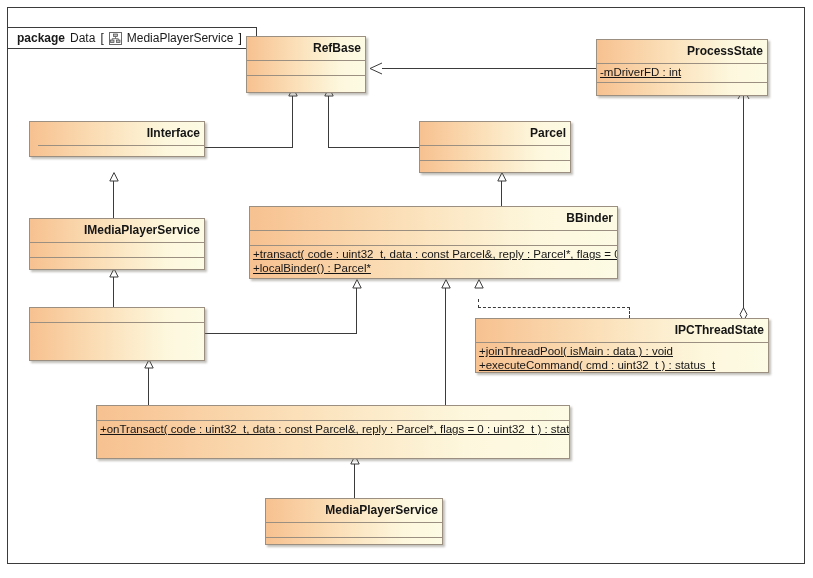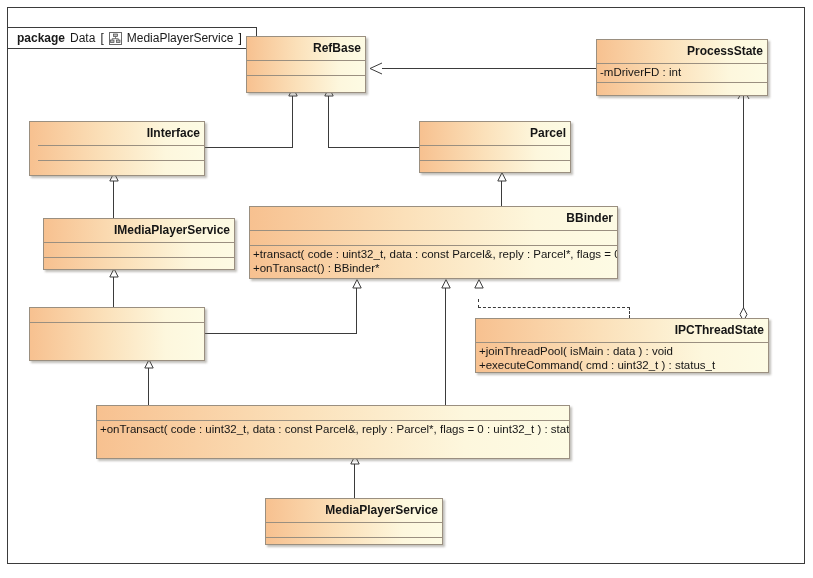--- a/index.html
+++ b/index.html
@@ -73,20 +73,21 @@
     line-height: 13px;
     padding: 5px 4px 5px 4px;
     border-bottom: 1px solid #9a8f80;
     white-space: nowrap;
   }
   .cls .comp {
     border-bottom: 1px solid #9a8f80;
     padding: 2px 3px 2px 3px;
     line-height: 13px;
     white-space: nowrap;
+    text-decoration: underline;
   }
   .cls .comp:last-child { border-bottom: none; }
   .cls .comp.empty { height: 14px; padding: 0; }
   .cls .row { line-height: 13.5px; white-space: nowrap; }
 
   
   .ln {
     position: absolute;
     background: #3b3b3b;
   }
@@ -248,44 +249,44 @@
   </div>
 
   <div class="cls" style="left:596px; top:39px; width:172px; height:57px;">
     <div class="hdr">ProcessState</div>
     <div class="comp">
       <div class="row">-mDriverFD : int</div>
     </div>
     <div class="comp empty"></div>
   </div>
 
-  <div class="cls" style="left:29px; top:121px; width:176px; height:55px;padding-left:8px;">
+  <div class="cls" style="left:29px; top:121px; width:176px; height:36px;padding-left:8px;">
     <div class="hdr">IInterface</div>
     <div class="comp empty"></div>
     <div class="comp empty"></div>
   </div>
 
   <div class="cls" style="left:419px; top:121px; width:152px; height:52px;">
     <div class="hdr">Parcel</div>
     <div class="comp empty"></div>
     <div class="comp empty"></div>
   </div>
 
-  <div class="cls" style="left:29px; top:218px; width:192px; height:52px;margin-left:14px;">
+  <div class="cls" style="left:29px; top:218px; width:176px; height:52px;">
     <div class="hdr">IMediaPlayerService</div>
     <div class="comp empty"></div>
     <div class="comp empty"></div>
   </div>
 
   <div class="cls" style="left:249px; top:206px; width:369px; height:73px;">
     <div class="hdr">BBinder</div>
     <div class="comp empty"></div>
     <div class="comp">
       <div class="row">+transact( code : uint32_t, data : const Parcel&amp;, reply : Parcel*, flags = 0 : uint32_t ) : status_t</div>
-      <div class="row">+onTransact() : BBinder*</div>
+      <div class="row">+localBinder() : Parcel*</div>
     </div>
   </div>
 
   <div class="cls" style="left:29px; top:307px; width:176px; height:54px;">
     <div class="comp empty"></div>
     <div class="comp empty"></div>
   </div>
 
   <div class="cls" style="left:475px; top:318px; width:294px; height:55px;">
     <div class="hdr">IPCThreadState</div>

